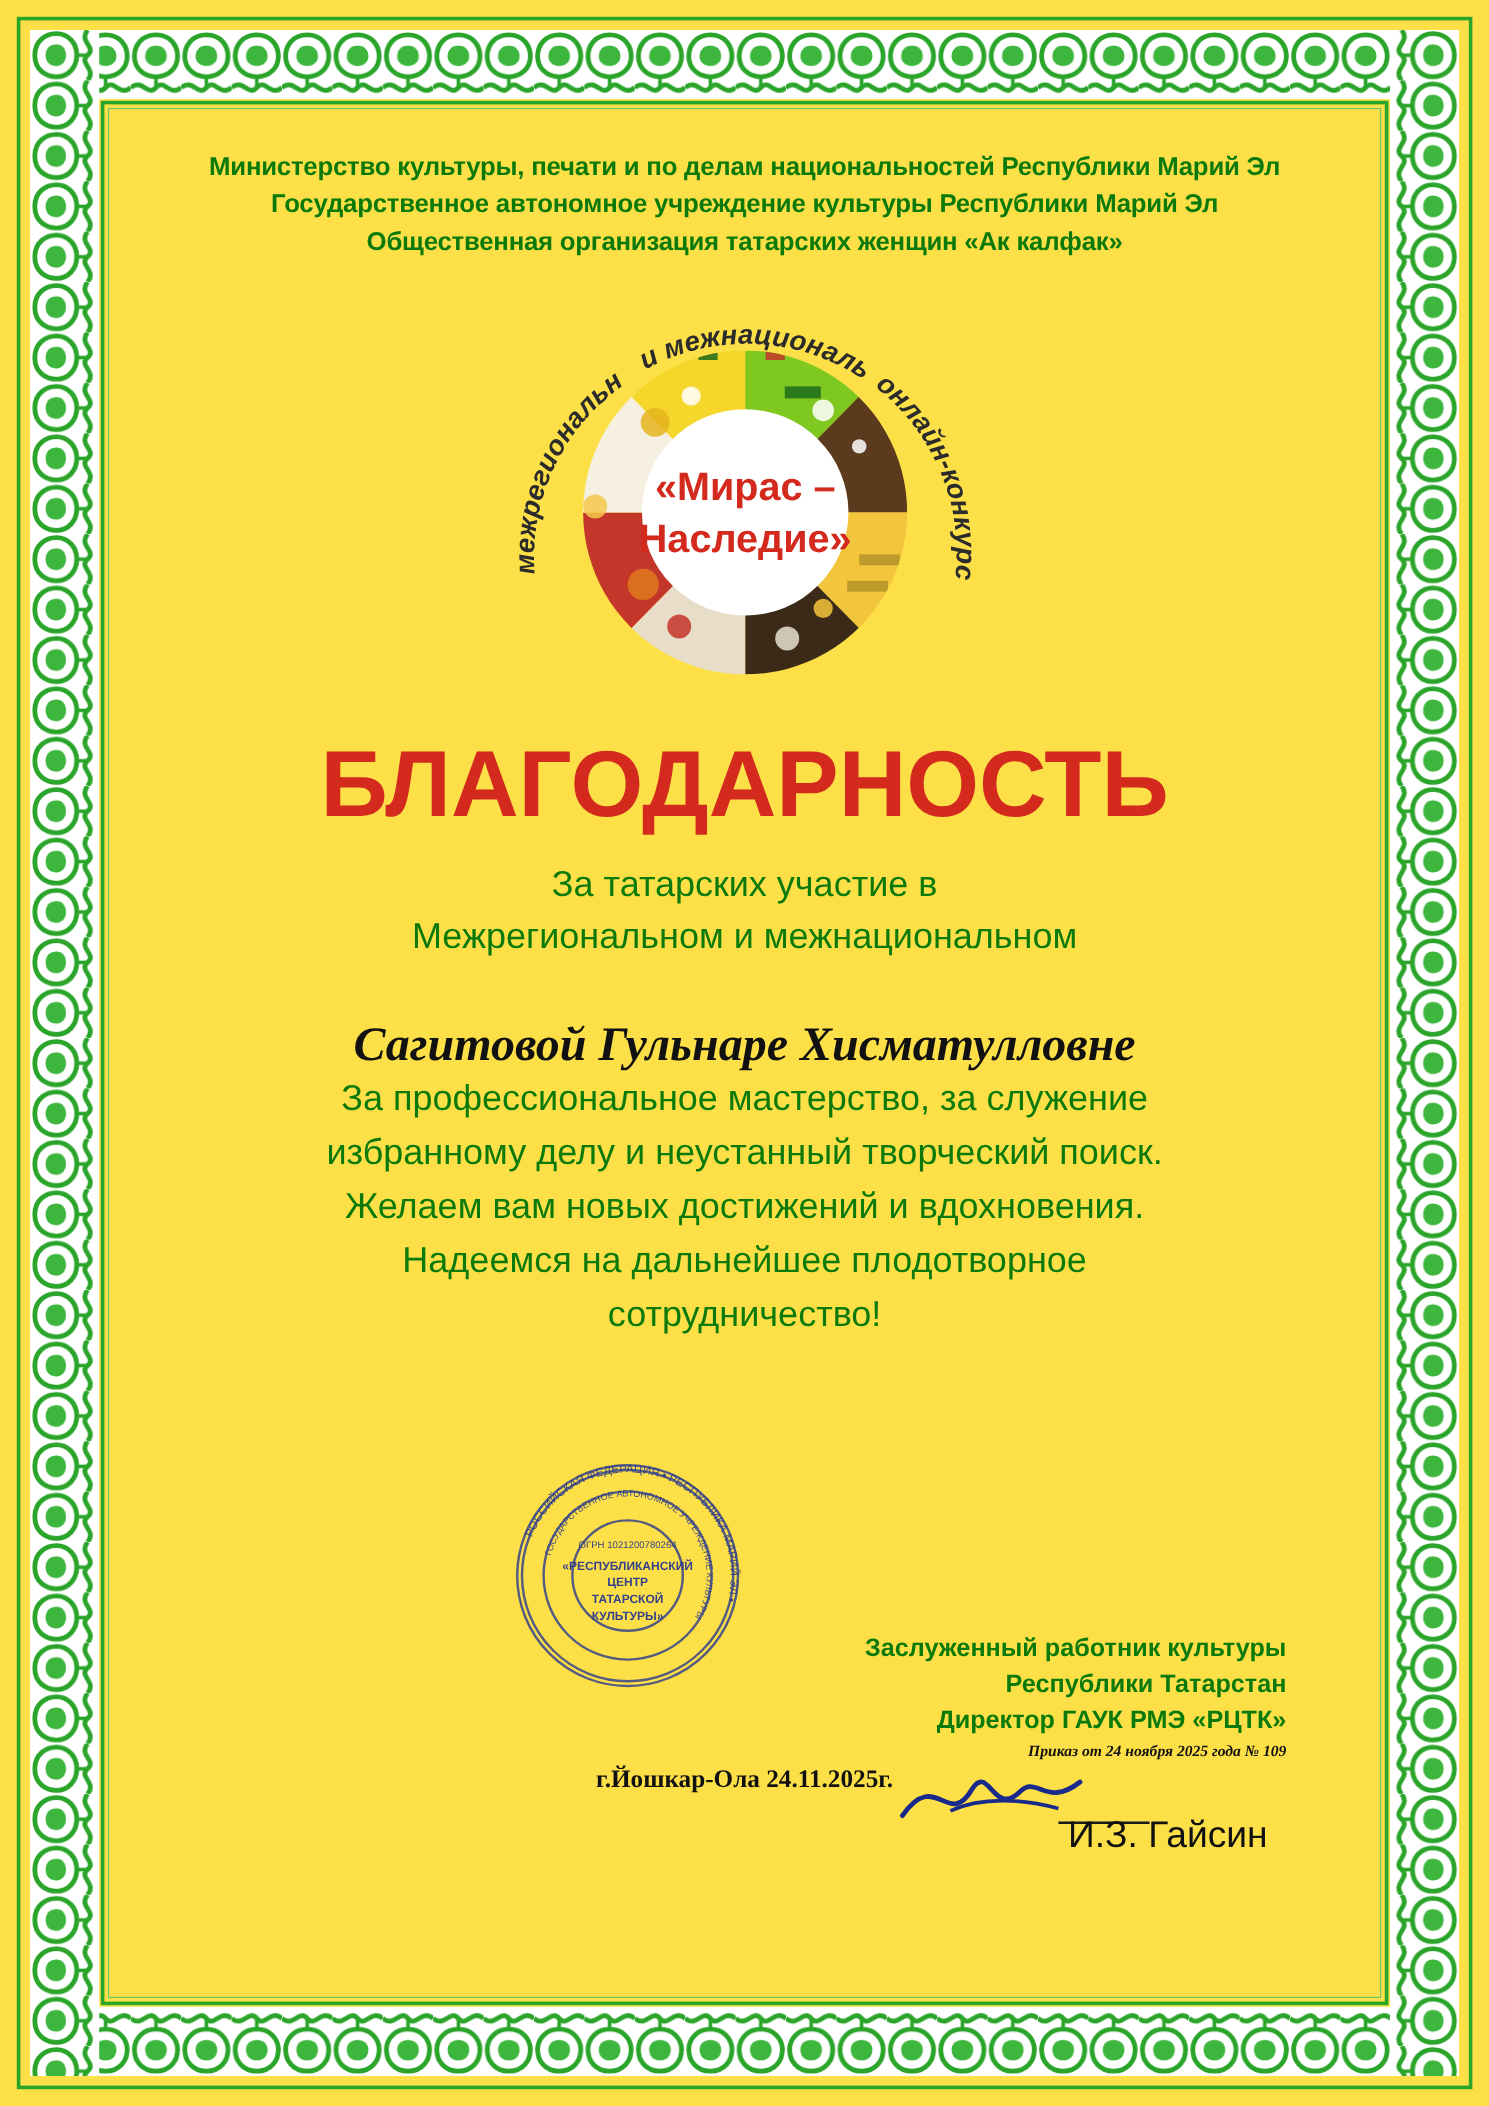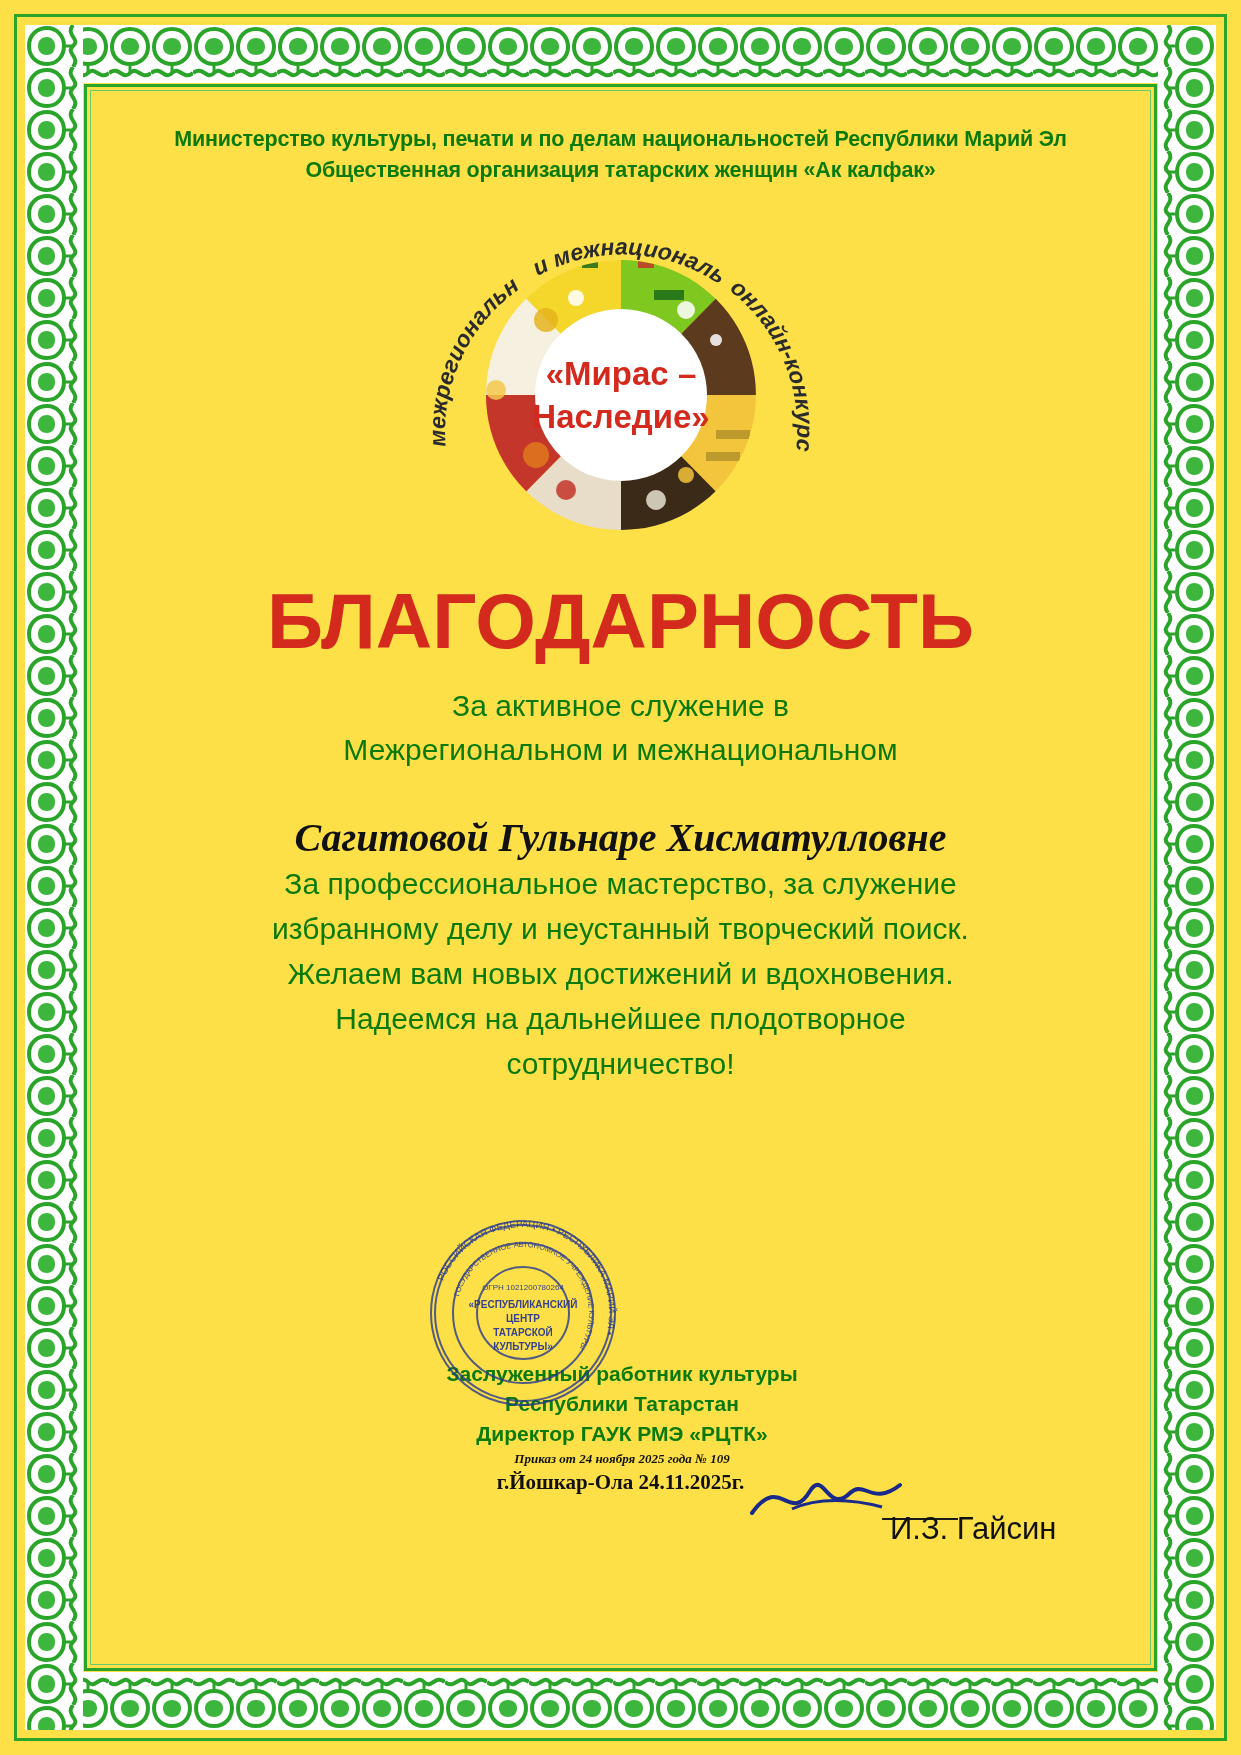--- a/index.html
+++ b/index.html
@@ -123,21 +123,21 @@
     font-size: 30px;
     line-height: 1.5;
   }
 
   
   .sign-block {
     position: absolute;
     left: 72px;
     top: 1255px;
     width: 900px;
-    text-align: center;
+    text-align: right;
   }
   .sign-titles {
     color: #0b7a0b;
     font-weight: bold;
     font-size: 21px;
     line-height: 1.42;
   }
   .order-line {
     margin-top: 3px;
     color: #111111;
@@ -250,20 +250,21 @@
     </svg>
   </div>
 
   <div class="border-inner"></div>
   <div class="border-inner2"></div>
 
   <div class="content">
 
     <div class="org-lines">
       <div>Министерство культуры, печати и по делам национальностей Республики Марий Эл</div>
+      <div>Государственное автономное учреждение культуры Республики Марий Эл</div>
       <div>Общественная организация татарских женщин «Ак калфак»</div>
     </div>
 
     <div class="emblem-wrap">
       <svg class="emblem" viewBox="0 0 470 380" aria-hidden="true">
         <defs>
           <path id="arcLeft" d="M 60 250 A 175 175 0 0 1 135 88"></path>
           <path id="arcTop" d="M 145 80 A 175 175 0 0 1 330 82"></path>
           <path id="arcRight" d="M 340 88 A 175 175 0 0 1 410 250"></path>
           <clipPath id="ringClip">
@@ -316,21 +317,21 @@
         </text>
         <text font-family="Liberation Sans, sans-serif" font-size="23" font-weight="bold" font-style="italic" fill="#2b2b2b">
           <textPath href="#arcRight" startOffset="2%">онлайн-конкурс</textPath>
         </text>
       </svg>
     </div>
 
     <div class="main-title">БЛАГОДАРНОСТЬ</div>
 
     <div class="subtitle">
-      <div>За активное служение в</div>
+      <div>За татарских участие в</div>
       <div>Межрегиональном и межнациональном</div>
     </div>
 
     <div class="recipient">Сагитовой Гульнаре Хисматулловне</div>
 
     <div class="body-text">
       <div>За профессиональное мастерство, за служение</div>
       <div>избранному делу и неустанный творческий поиск.</div>
       <div>Желаем вам новых достижений и вдохновения.</div>
       <div>Надеемся на дальнейшее плодотворное</div>

